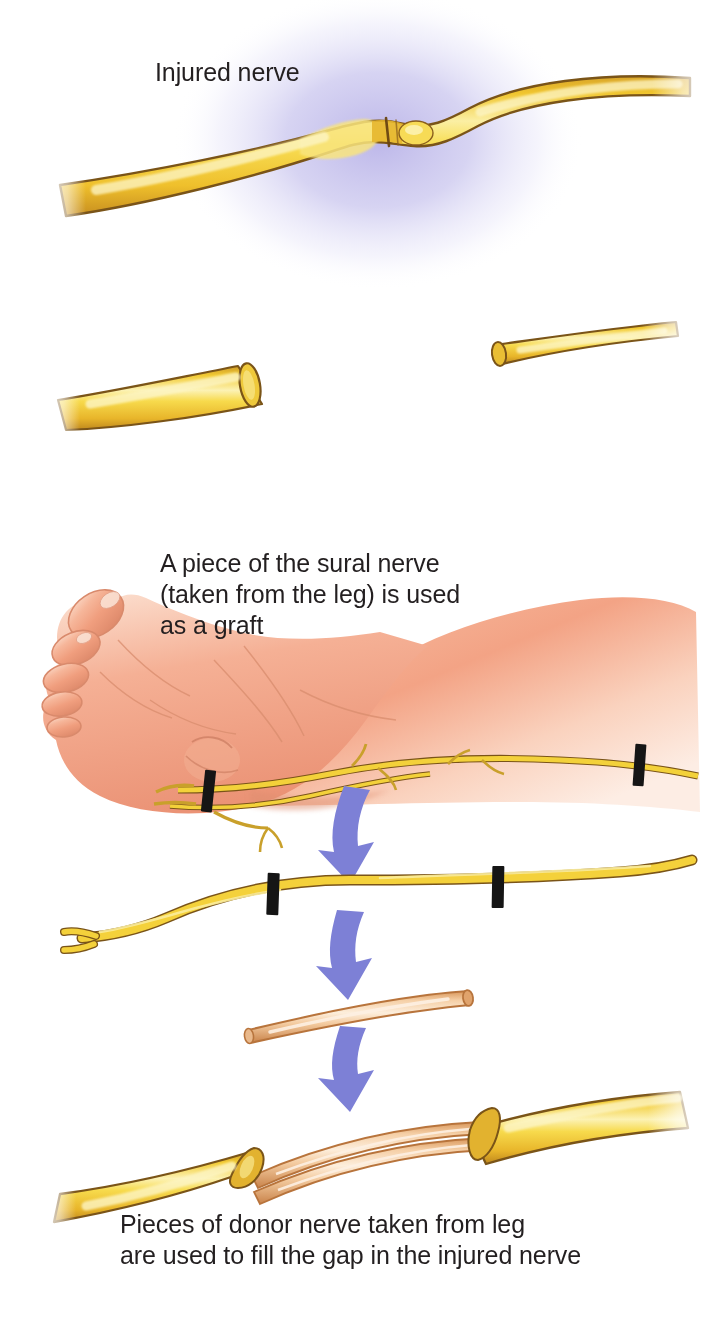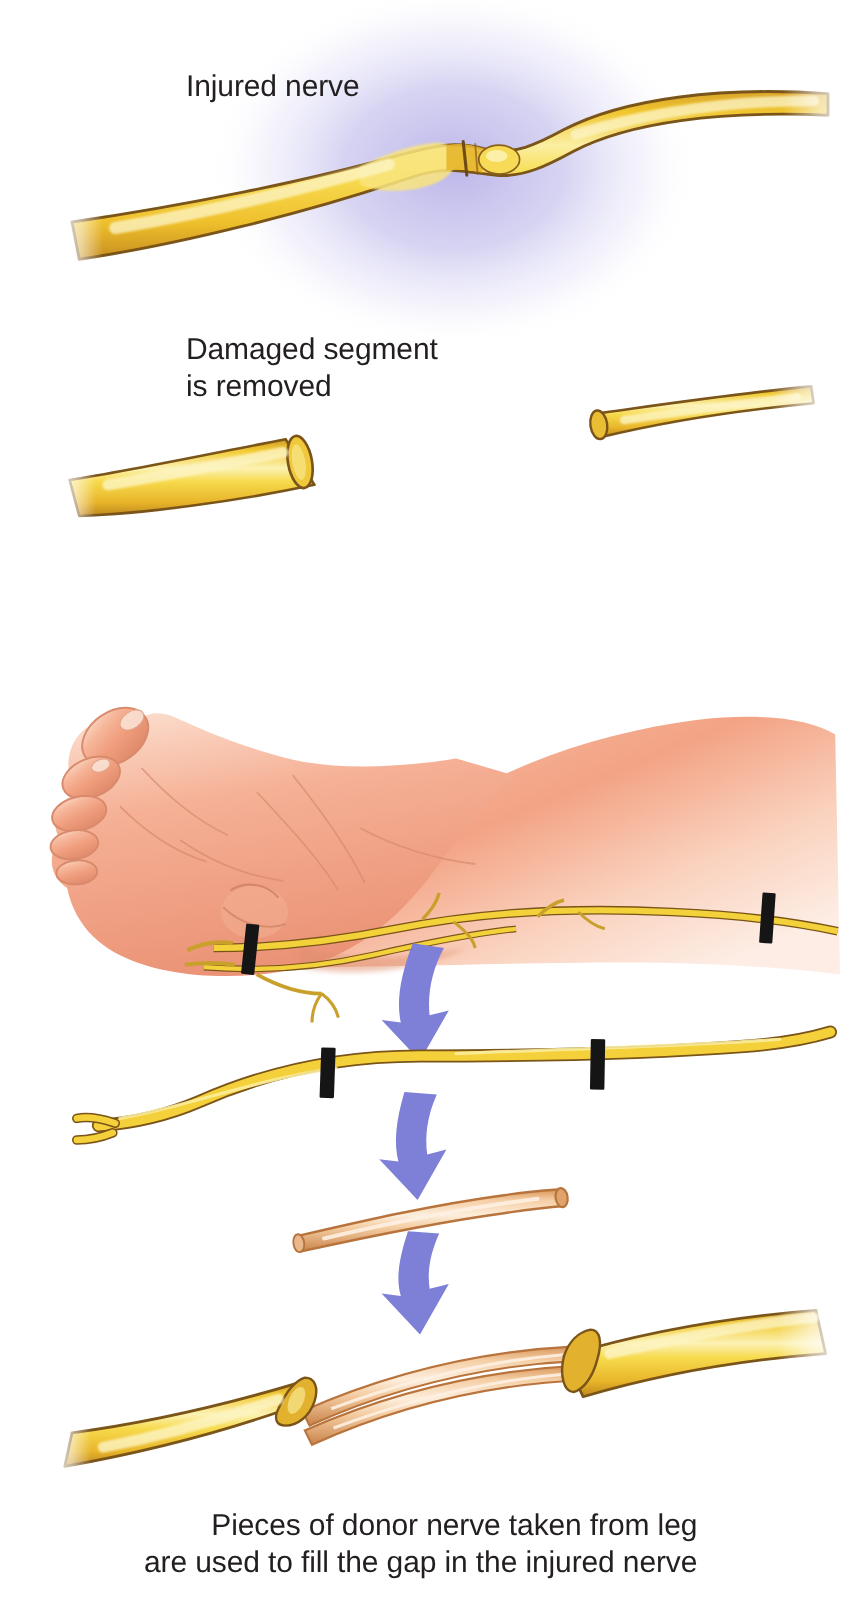--- a/index.html
+++ b/index.html
@@ -28,21 +28,21 @@
     font-size: 25px;
     line-height: 31px;
     letter-spacing: -0.1px;
     white-space: pre-line;
     font-weight: 400;
   }
 
   #cap-injured   { left: 155px; top: 57px;  }
   #cap-damaged   { left: 155px; top: 276px; }
   #cap-graft     { left: 160px; top: 548px; }
-  #cap-bottom    { left: 120px; top: 1256px; text-align: right; }
+  #cap-bottom    { left: 120px; top: 1209px; }
 
   #copyright {
     position: absolute;
     left: 6px; top: 1308px;
     font-family: "Liberation Sans", sans-serif;
     font-size: 8.5px;
     letter-spacing: 0.35px;
     color: #8d8d8d;
     white-space: nowrap;
   }
@@ -379,20 +379,21 @@
                  C 494 1148, 486 1158, 478 1160
                  C 470 1160, 466 1146, 470 1130 Z" fill="#E2B22F" stroke="#7A5418" stroke-width="2"></path>
         <path d="M 508 1128 C 570 1114, 634 1102, 678 1098" stroke="#FDF5C4" stroke-width="9" fill="none" stroke-linecap="round" opacity="0.8" filter="url(#soft)"></path>
         <rect x="648" y="1080" width="64" height="54" fill="url(#fadeRight)"></rect>
       </g>
     </g>
   </svg>
 
   <div class="caption" id="cap-injured">Injured nerve</div>
 
-  <div class="caption" id="cap-damaged">Damaged segment
-is removed</div>
-
+
+  <div class="caption" id="cap-graft">A piece of the sural nerve
+(taken from the leg) is used
+as a graft</div>
 
   <div class="caption" id="cap-bottom">Pieces of donor nerve taken from leg
 are used to fill the gap in the injured nerve</div>
 
 </div>
 
 </body></html>

